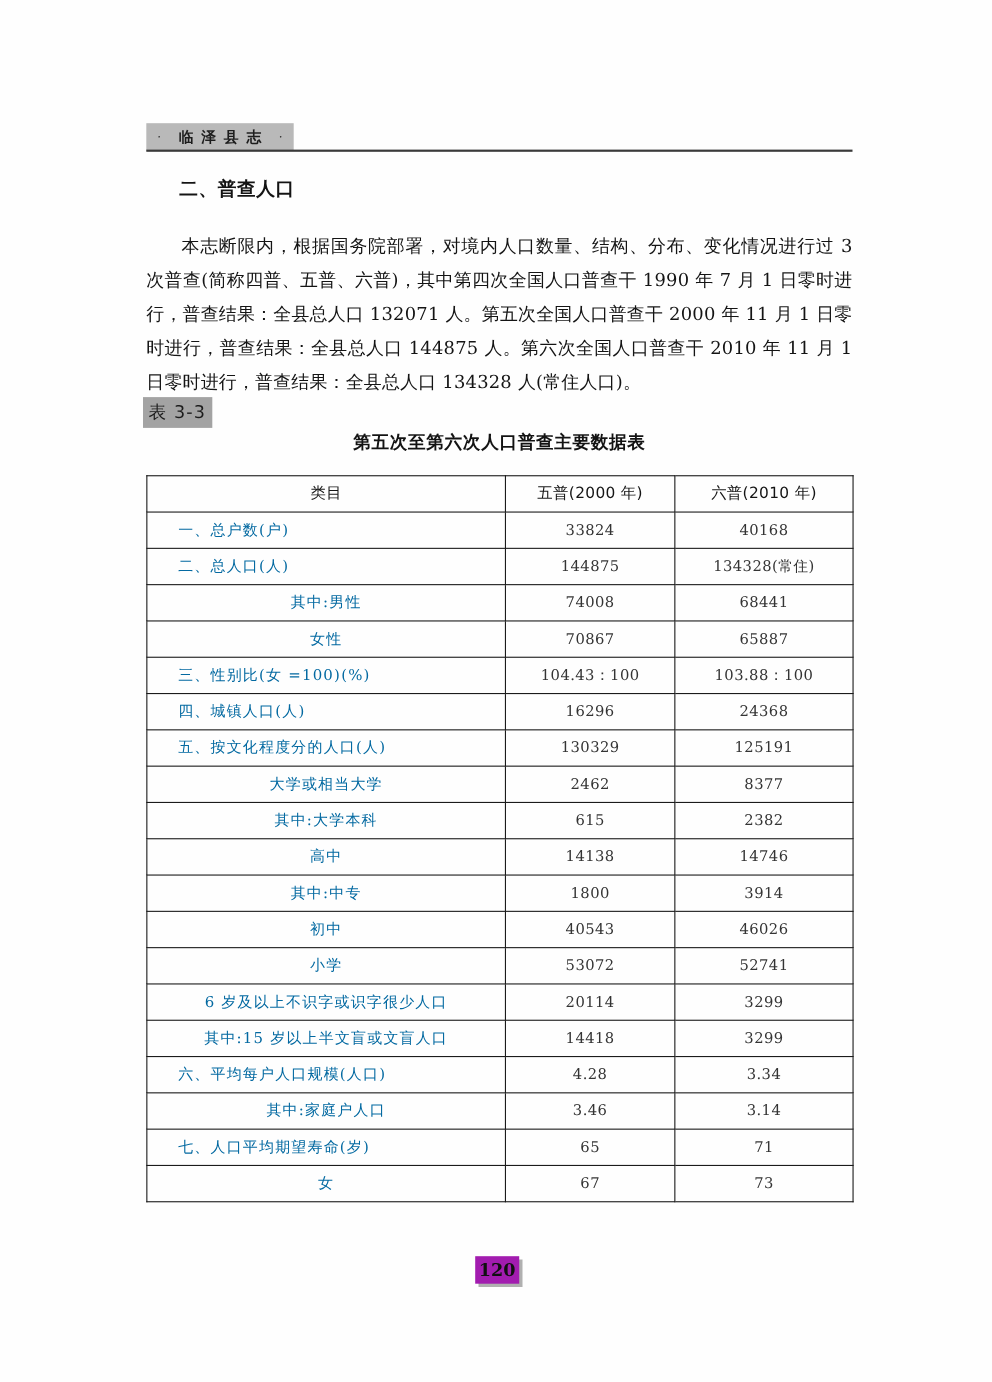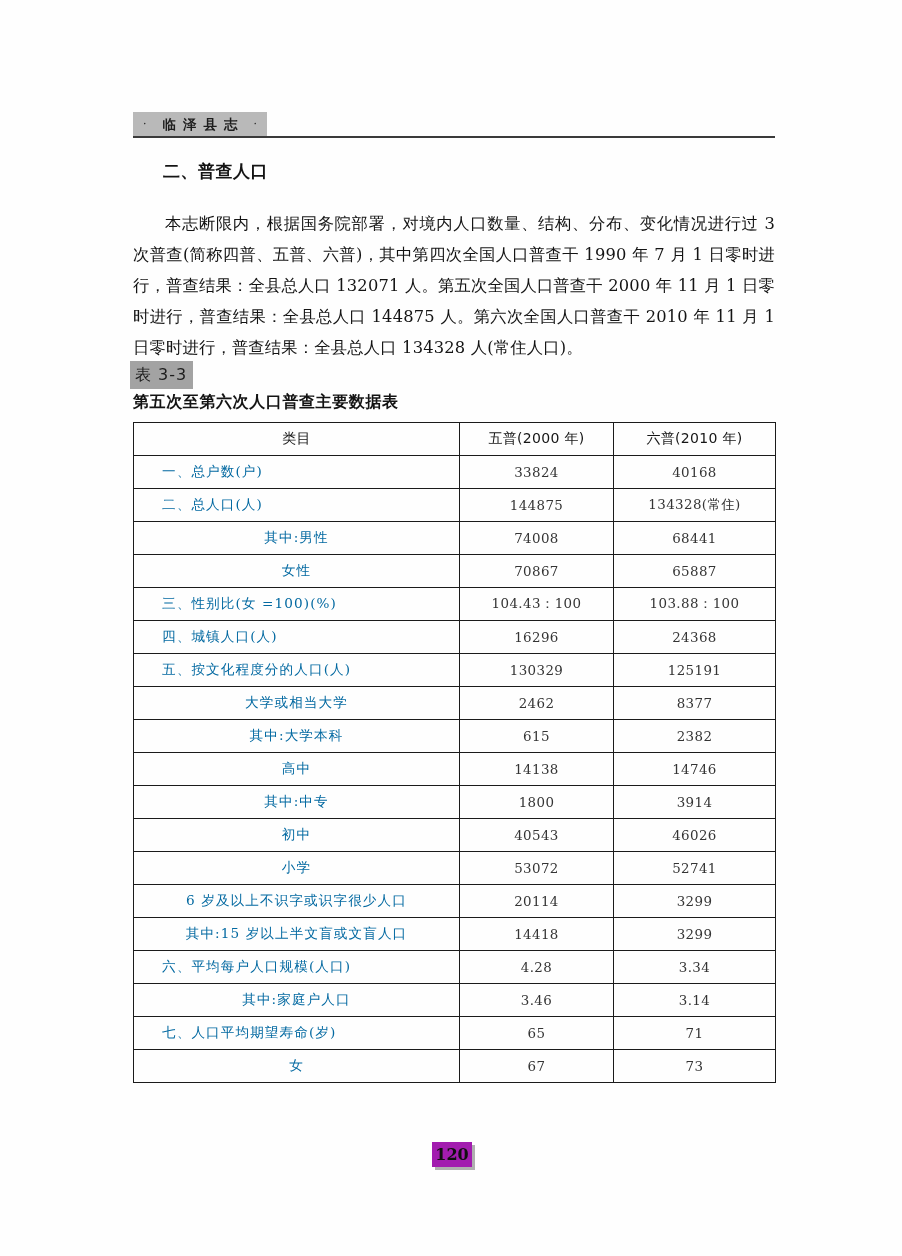--- a/index.html
+++ b/index.html
@@ -104,33 +104,33 @@
     font-size: 16px;
     color: #1c1c1c;
     padding: 4px 6px 3px 5px;
     letter-spacing: 1px;
   }
   .table-title {
     position: absolute;
     left: 133px;
     top: 392px;
     width: 642px;
-    text-align: left;
+    text-align: center;
     font-family: Liberation Sans, sans-serif;
     font-size: 16px;
     font-weight: 700;
     color: #131313;
     letter-spacing: 0.6px;
   }
 
   
   .census-table {
     position: absolute;
     left: 133px;
-    top: 422px;
+    top: 432px;
     width: 642px;
     border-collapse: collapse;
     table-layout: fixed;
   }
   .census-table col.c-label { width: 326px; }
   .census-table col.c-v1 { width: 154px; }
   .census-table col.c-v2 { width: 162px; }
 
   .census-table th,
   .census-table td {

